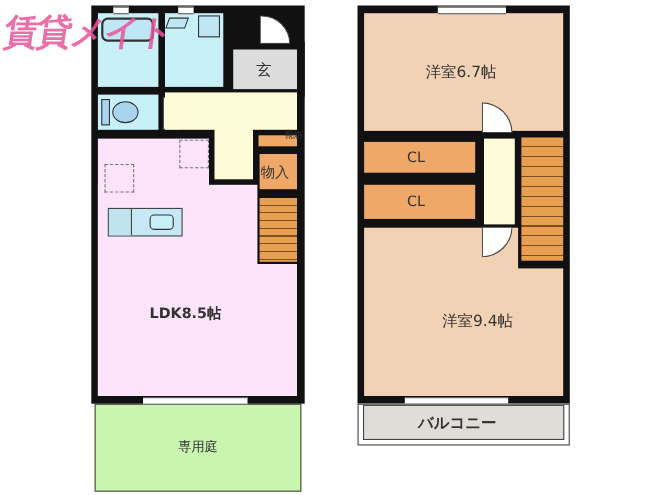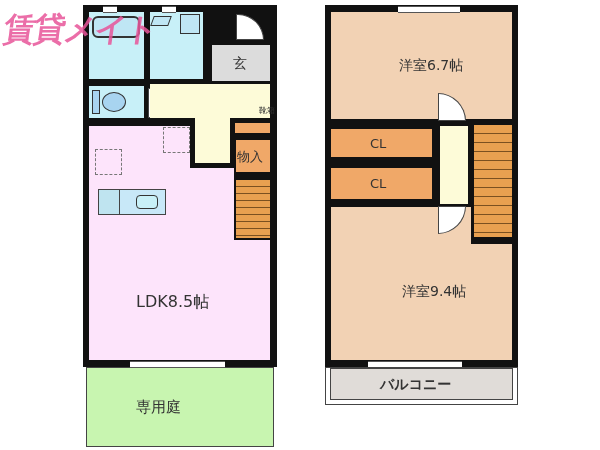--- a/index.html
+++ b/index.html
@@ -9,21 +9,21 @@
   .logo{position:absolute;left:4px;top:8px;font-size:32px;font-weight:bold;color:#e8559a;letter-spacing:-2px;opacity:0.85;font-family:"DejaVu Sans",sans-serif;transform:skewX(-8deg);}
   .win{position:absolute;background:#fff;border-top:1px solid #555;border-bottom:1px solid #555;}
   .dashbox{position:absolute;border:1px dashed #777;}
 </style>
 </head>
 <body>
 
 <div>
 
   <div class="abs" style="left:86px;top:367px;width:188px;height:80px;background:#c8f5b0;border:1px solid #444;"></div>
-  <div class="lbl" style="left:136px;top:398px;font-size:15px;">専用庭</div>
+  <div class="lbl" style="left:162px;top:398px;font-size:12px;">専用庭</div>
 
   <div class="abs" style="left:83px;top:5px;width:194px;height:362px;background:#111;"></div>
 
   <div class="abs" style="left:205px;top:38px;width:72px;height:50px;background:#111;"></div>
 
   <div class="abs" style="left:89px;top:12px;width:55px;height:67px;background:#c8f0f8;"></div>
   <div class="abs" style="left:92px;top:16px;width:48px;height:22px;border:2px solid #333;border-radius:6px;background:#bfe6f4;"></div>
 
   <div class="abs" style="left:150px;top:12px;width:53px;height:67px;background:#c8f0f8;"></div>
   <div class="abs" style="left:152px;top:16px;width:18px;height:10px;border:1px solid #333;transform:skewX(-20deg);background:#bfe6f4;"></div>
@@ -38,45 +38,45 @@
   <div class="abs" style="left:148px;top:88px;width:28px;height:30px;background:#fff;border:1px solid #444;border-radius:0 30px 30px 0;"></div>
 
   <div class="abs" style="left:212px;top:45px;width:58px;height:36px;background:#dcdcdc;"></div>
   <div class="lbl" style="left:233px;top:55px;font-size:14px;">玄</div>
   <div class="abs" style="left:236px;top:14px;width:28px;height:26px;background:#fff;border:1px solid #444;border-radius:0 28px 0 0;"></div>
 
   <div class="abs" style="left:150px;top:84px;width:120px;height:34px;background:#fdfbd8;"></div>
   <div class="abs" style="left:195px;top:115px;width:35px;height:48px;background:#fdfbd8;"></div>
 
   <div class="abs" style="left:235px;top:123px;width:35px;height:10px;background:#f0a868;"></div>
-  <div class="lbl" style="left:240px;top:106px;font-size:8px;line-height:10px;padding-left:19px;">靴箱</div>
+  <div class="lbl" style="left:240px;top:118px;font-size:8px;line-height:10px;padding-left:19px;">靴箱</div>
 
   <div class="abs" style="left:236px;top:140px;width:34px;height:32px;background:#f0a868;"></div>
   <div class="lbl" style="left:237px;top:148px;font-size:13px;">物入</div>
 
   <div class="abs" style="left:236px;top:180px;width:34px;height:58px;background:repeating-linear-gradient(180deg,#e8a050 0 6px,#7a5020 6px 7px);"></div>
 
   <div class="abs" style="left:89px;top:126px;width:101px;height:234px;background:#fde4fb;"></div>
   <div class="abs" style="left:89px;top:168px;width:145px;height:192px;background:#fde4fb;"></div>
   <div class="abs" style="left:189px;top:240px;width:81px;height:120px;background:#fde4fb;"></div>
-  <div class="lbl" style="left:136px;top:292px;font-size:16px;">LDK8.5帖</div>
+  <div class="lbl" style="left:136px;top:276px;font-size:13px;font-weight:bold;">LDK8.5帖</div>
   <div class="dashbox" style="left:163px;top:127px;width:25px;height:24px;"></div>
   <div class="dashbox" style="left:95px;top:149px;width:25px;height:24px;"></div>
 
   <div class="abs" style="left:98px;top:189px;width:68px;height:26px;background:#c8e8f8;border:1px solid #444;"></div>
   <div class="abs" style="left:99px;top:190px;width:21px;height:24px;background:#bfe4f0;border-right:1px solid #444;"></div>
   <div class="abs" style="left:136px;top:195px;width:22px;height:14px;border:1px solid #333;border-radius:4px;background:#c8f0f8;"></div>
   <div class="win" style="left:130px;top:361px;width:95px;height:5px;"></div>
 </div>
 
 <div>
   <div class="abs" style="left:325px;top:5px;width:193px;height:362px;background:#111;"></div>
 
   <div class="abs" style="left:331px;top:12px;width:181px;height:107px;background:#f2d2b4;"></div>
-  <div class="lbl" style="left:387px;top:57px;font-size:14px;margin-left:12px;">洋室6.7帖</div>
+  <div class="lbl" style="left:387px;top:57px;font-size:14px;">洋室6.7帖</div>
   <div class="win" style="left:398px;top:6px;width:62px;height:5px;"></div>
   <div class="abs" style="left:438px;top:93px;width:28px;height:28px;background:#fff;border:1px solid #444;border-radius:0 28px 0 0;"></div>
 
   <div class="abs" style="left:331px;top:129px;width:101px;height:28px;background:#f0a868;"></div>
   <div class="lbl" style="left:370px;top:136px;font-size:13px;">CL</div>
   <div class="abs" style="left:331px;top:168px;width:101px;height:31px;background:#f0a868;"></div>
   <div class="lbl" style="left:370px;top:176px;font-size:13px;">CL</div>
 
   <div class="abs" style="left:440px;top:126px;width:28px;height:78px;background:#fdfbd8;"></div>
 

